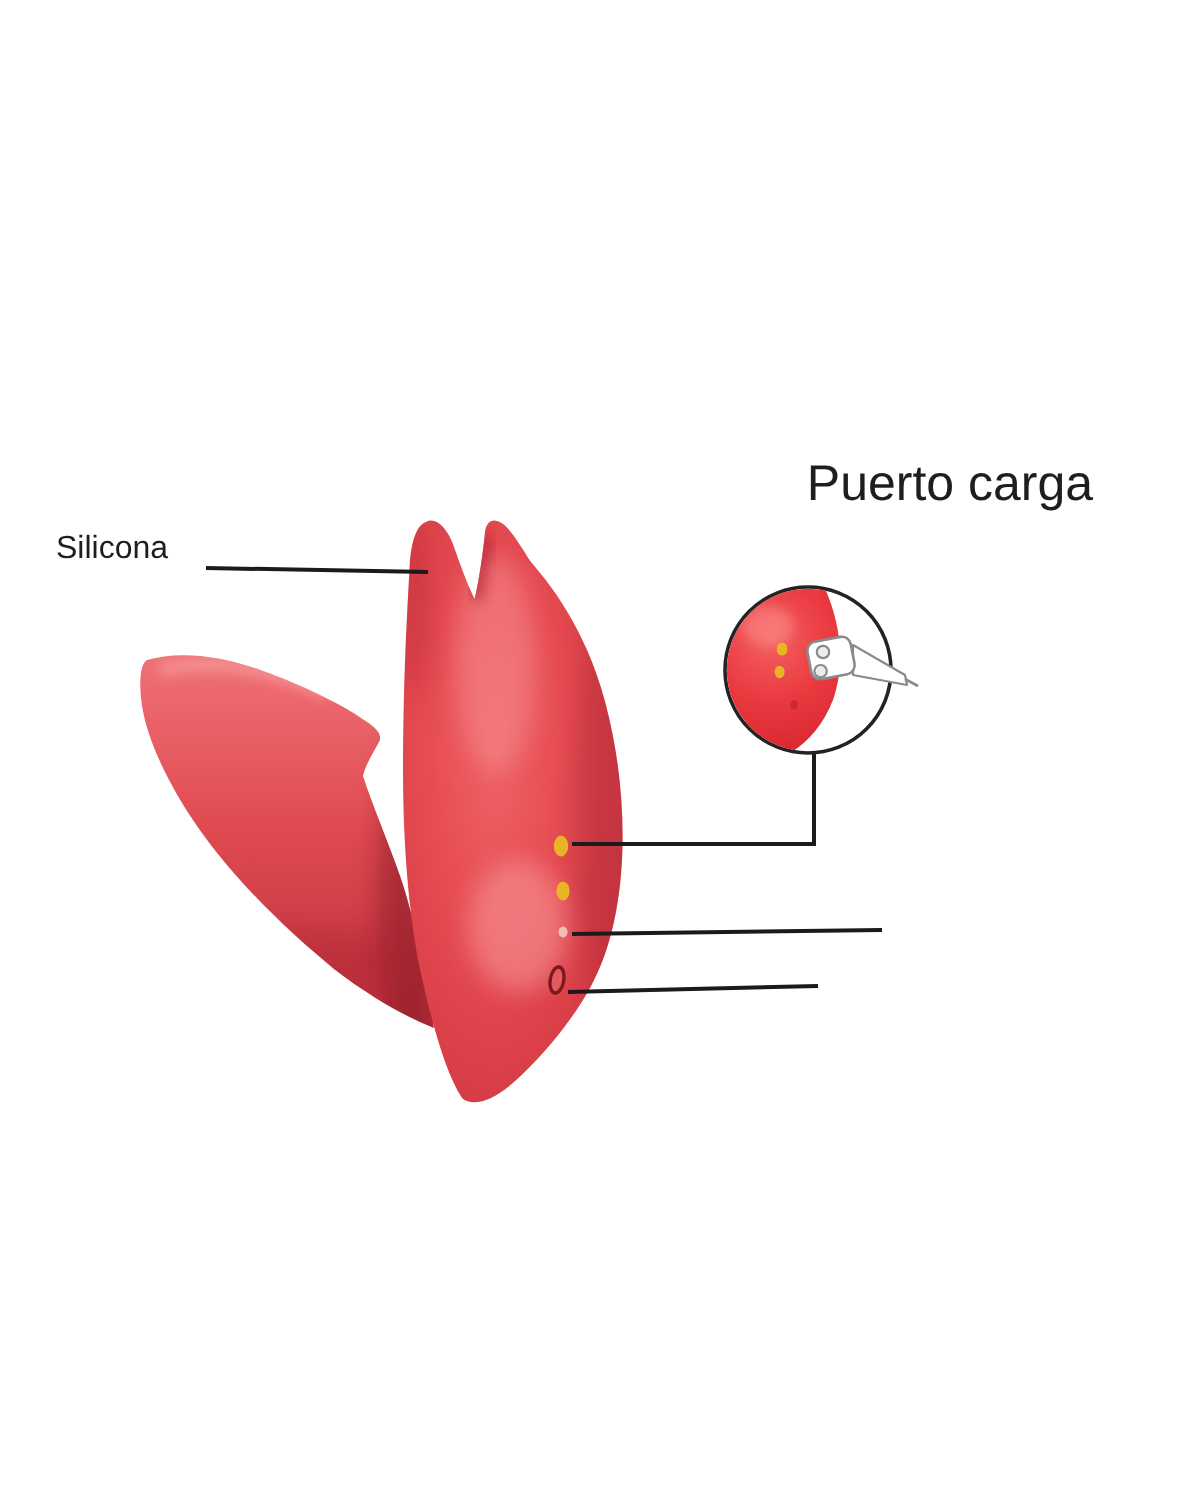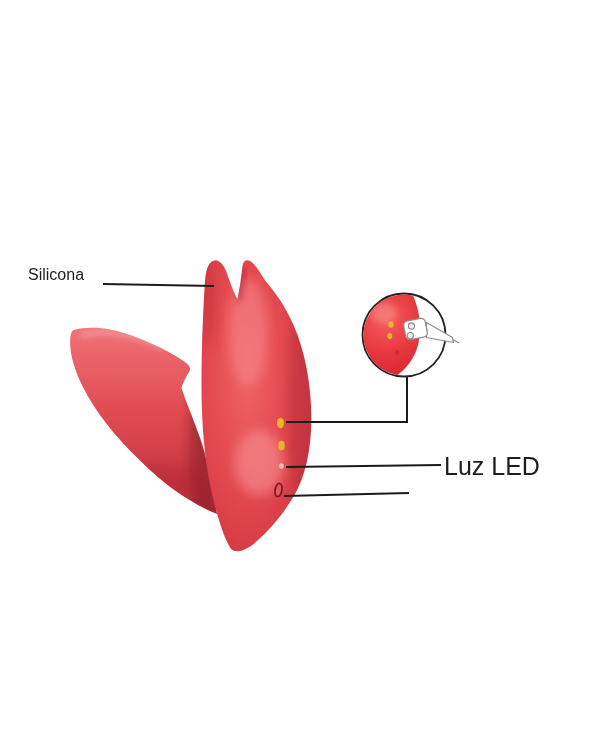--- a/index.html
+++ b/index.html
@@ -137,18 +137,18 @@
         <rect x="404.5" y="319.5" width="22" height="19" rx="4.5" transform="rotate(-11 415.5 329)" fill="#ffffff" stroke-width="1.3"></rect>
         <circle cx="411.5" cy="326" r="3.1" fill="#ececec" stroke-width="1.1"></circle>
         <circle cx="410.3" cy="335.6" r="3.1" fill="#ececec" stroke-width="1.1"></circle>
       </g>
     </g>
   </svg>
 
   <div class="label label-silicona">Silicona</div>
 
   <div class="label label-puerto">
+    <span>Puerto carga</span>
   </div>
 
-  <div class="label label-luz">Luz LED</div>
 
 
 </div>
 
 </body></html>

